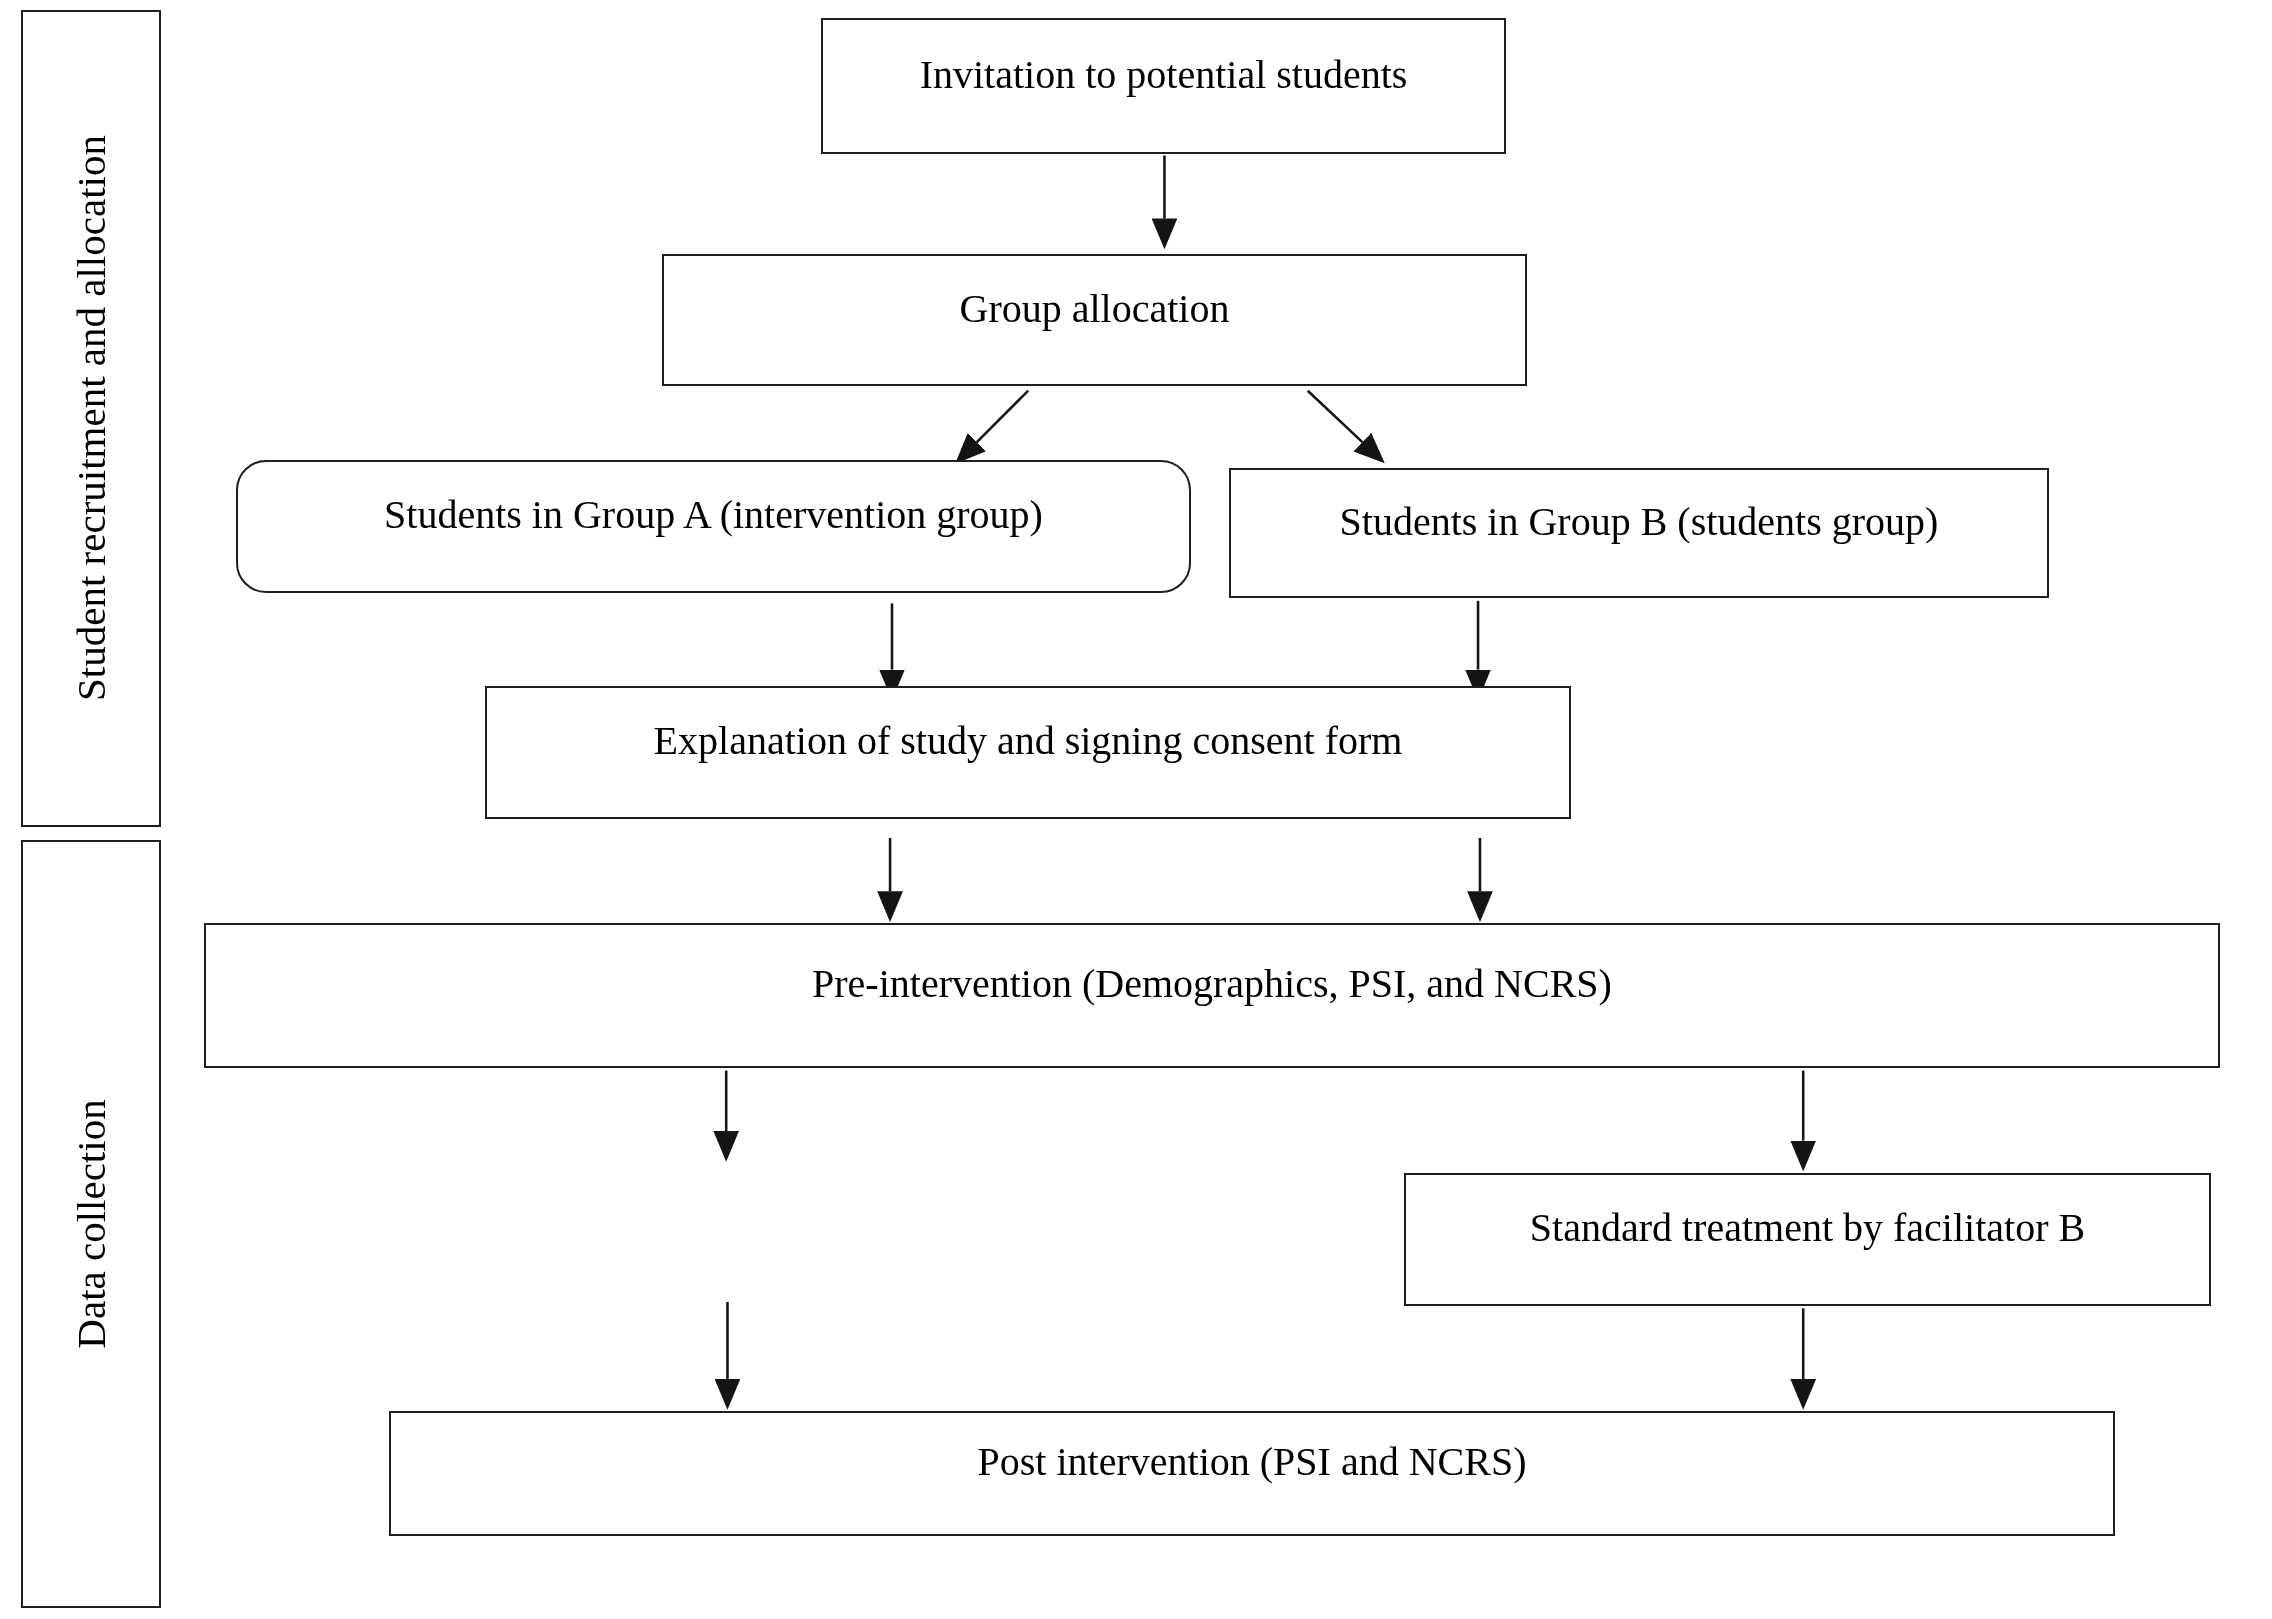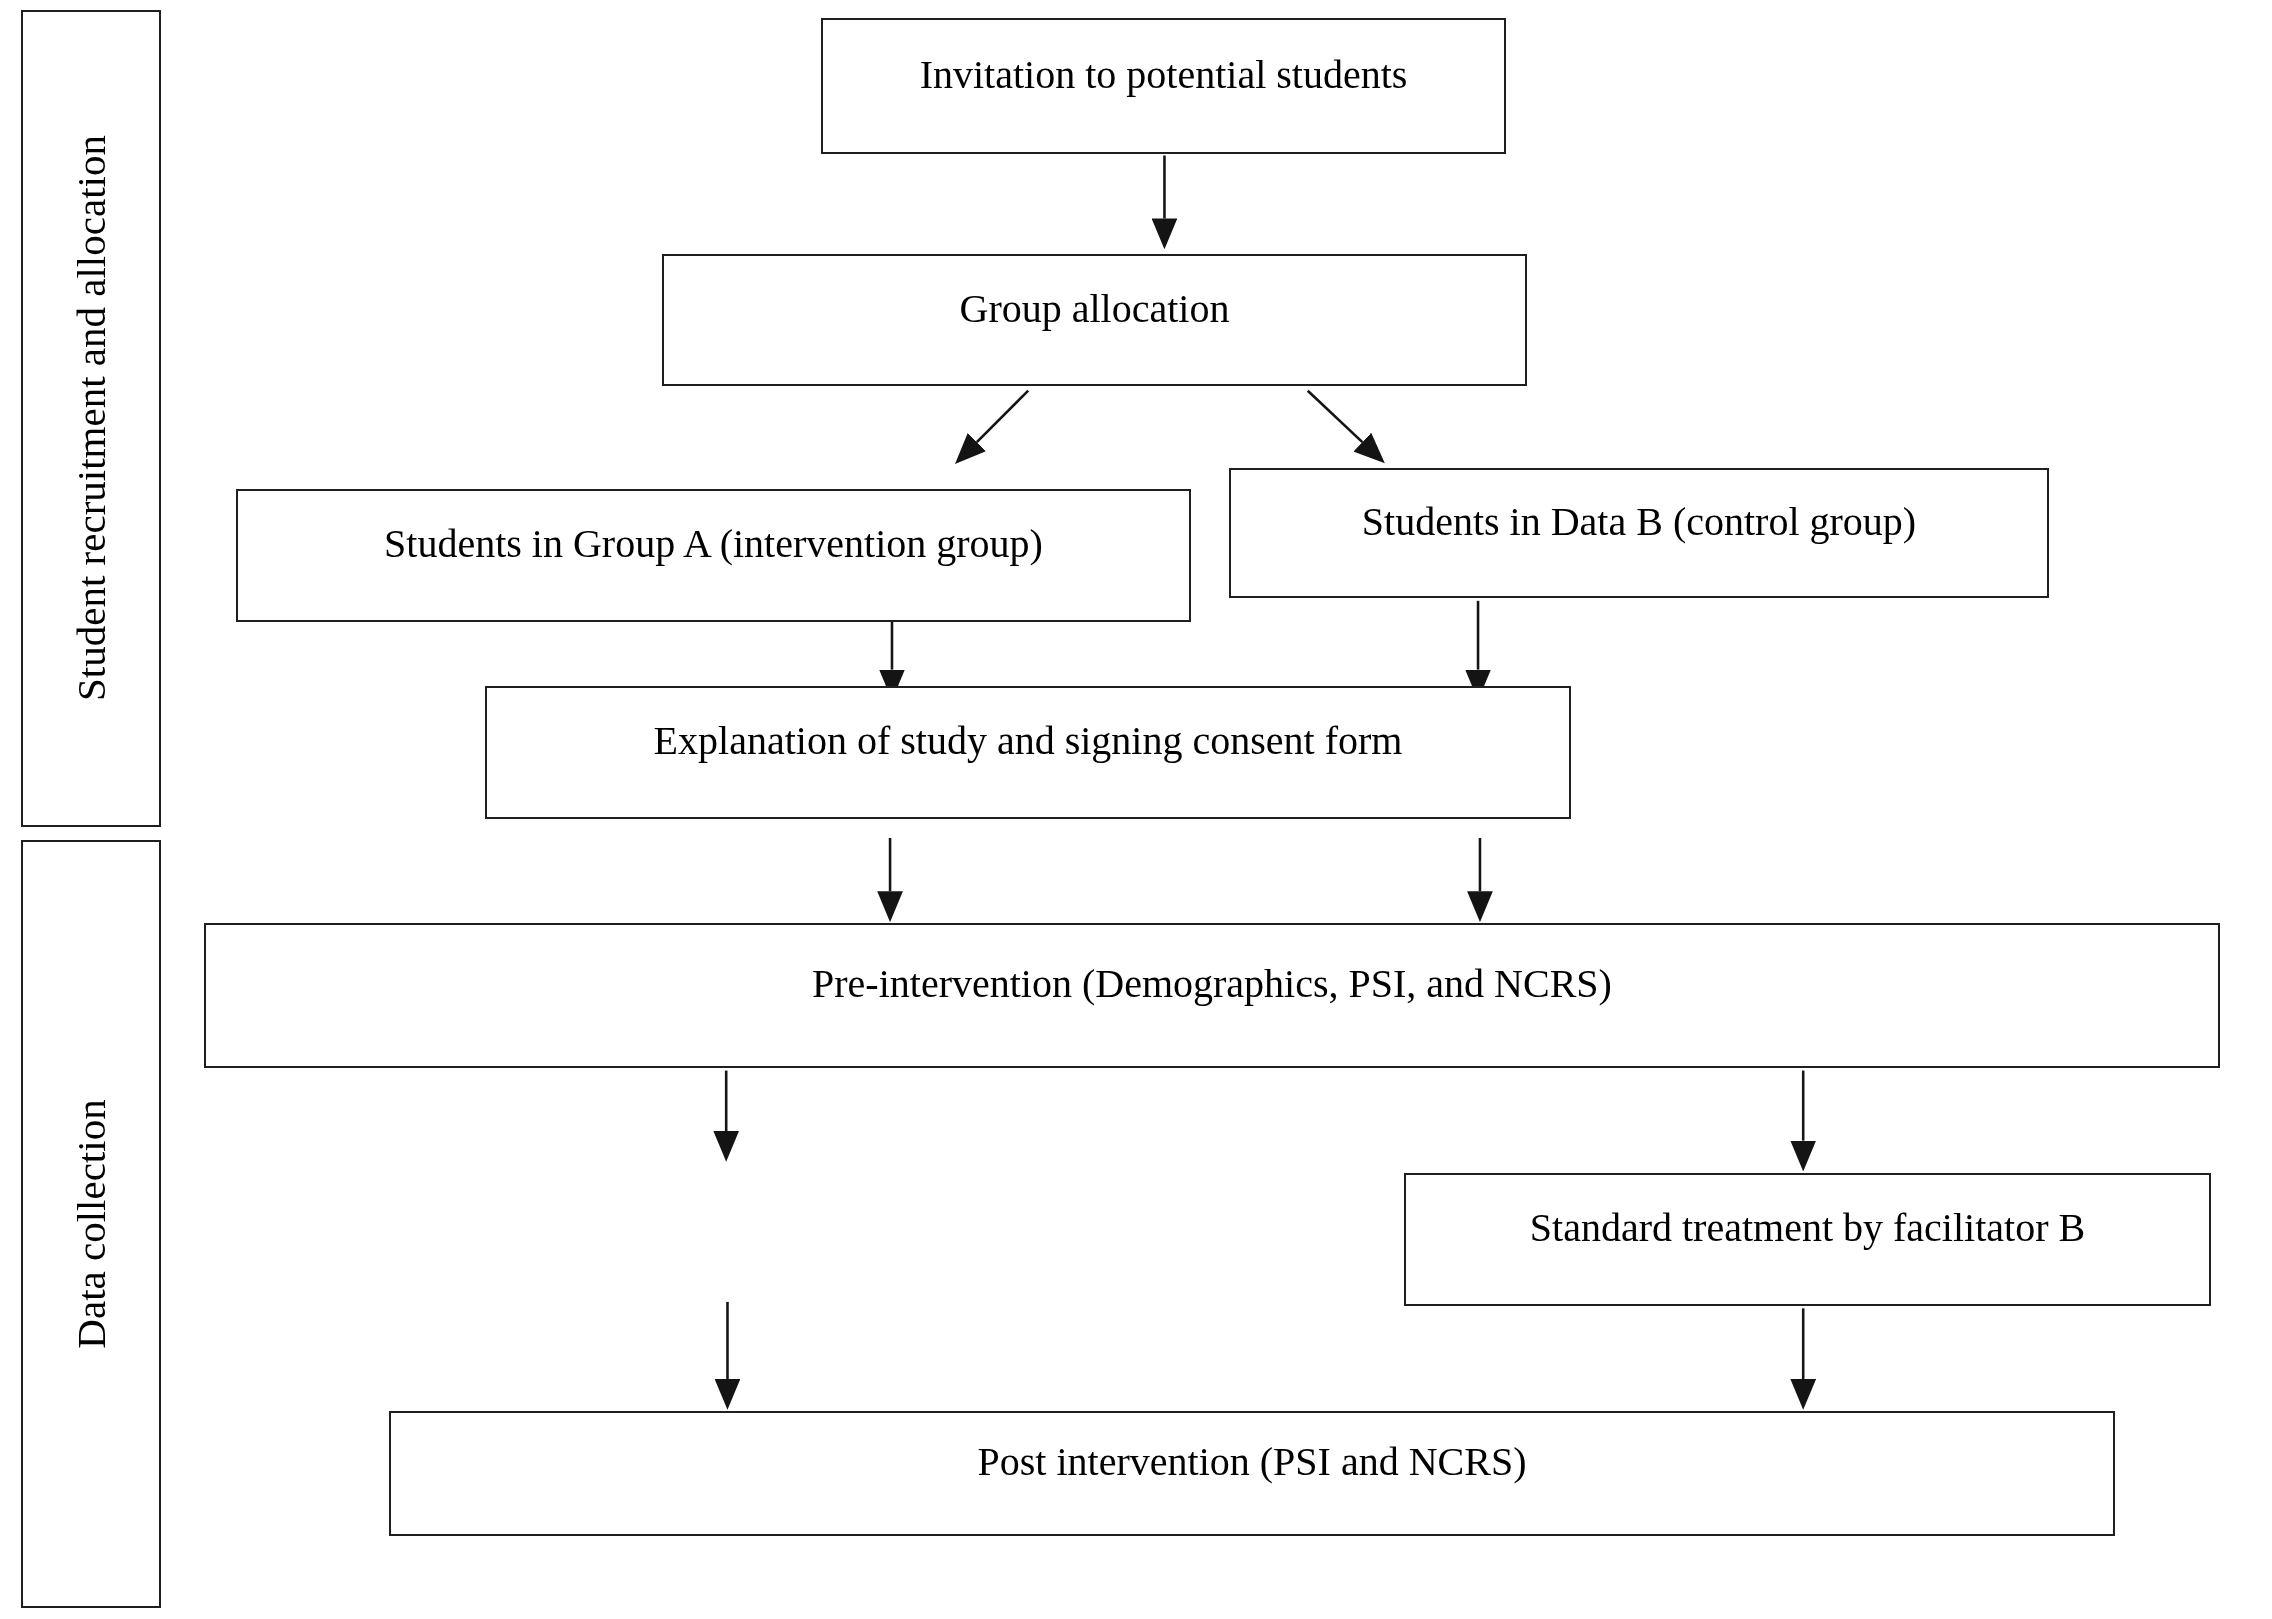--- a/index.html
+++ b/index.html
@@ -47,21 +47,21 @@
     justify-content: center;
   }
   .vlabel {
     transform: rotate(-90deg);
     white-space: nowrap;
     font-size: 41px;
   }
   
   #n-invitation        { left: 821px; top: 18px;   width: 685px; height: 136px; }
   #n-group-allocation  { left: 662px; top: 254px;  width: 865px; height: 132px; }
-  #n-group-a           { left: 236px;  top: 489px;  width: 955px; height: 133px; }
+  #n-group-a           { left: 236px;  top: 460px;  width: 955px; height: 133px; border-radius: 30px; }
   #n-group-b           { left: 1229px; top: 468px;  width: 820px; height: 130px; }
   #n-explanation       { left: 485px;  top: 686px; width: 1086px; height: 133px; }
   #n-pre-intervention  { left: 204px;  top: 923px; width: 2016px; height: 145px; }
   #n-intervention      { left: 251px;  top: 1163px; width: 964px; height: 136px; }
   #n-standard          { left: 1404px; top: 1173px; width: 807px; height: 133px; }
   #n-post              { left: 389px;  top: 1411px; width: 1726px; height: 125px; text-align: right; }
   #phase-1             { left: 20.6px;   top: 9.6px;   width: 140px;  height: 817px; }
   #phase-2             { left: 20.6px;   top: 840px; width: 140px;  height: 768px; }
 </style>
 </head>
@@ -103,21 +103,21 @@
 
   <div class="node" id="n-group-allocation">
     <span>Group allocation</span>
   </div>
 
   <div class="node" id="n-group-a">
     <span>Students in Group A (intervention group)</span>
   </div>
 
   <div class="node" id="n-group-b">
-    <span>Students in Data B (control group)</span>
+    <span>Students in Group B (students group)</span>
   </div>
 
   <div class="node" id="n-explanation">
     <span>Explanation of study and signing consent form</span>
   </div>
 
   <div class="node" id="n-pre-intervention">
     <span>Pre-intervention (Demographics, PSI, and NCRS)</span>
   </div>
 

